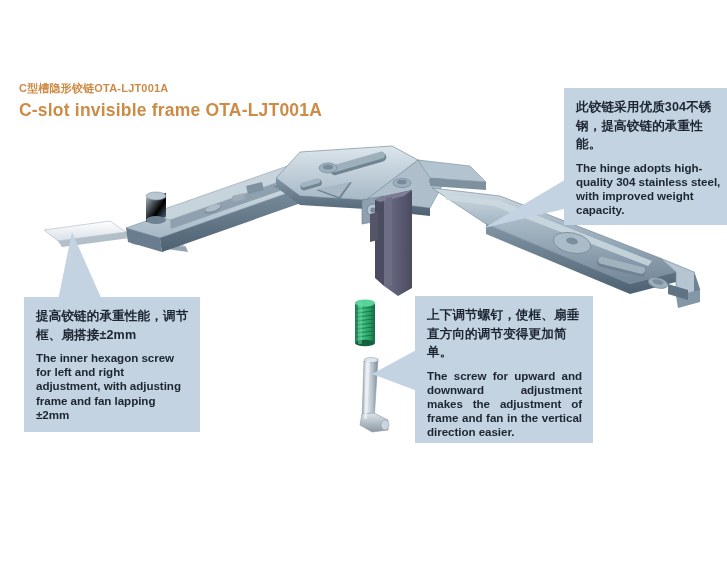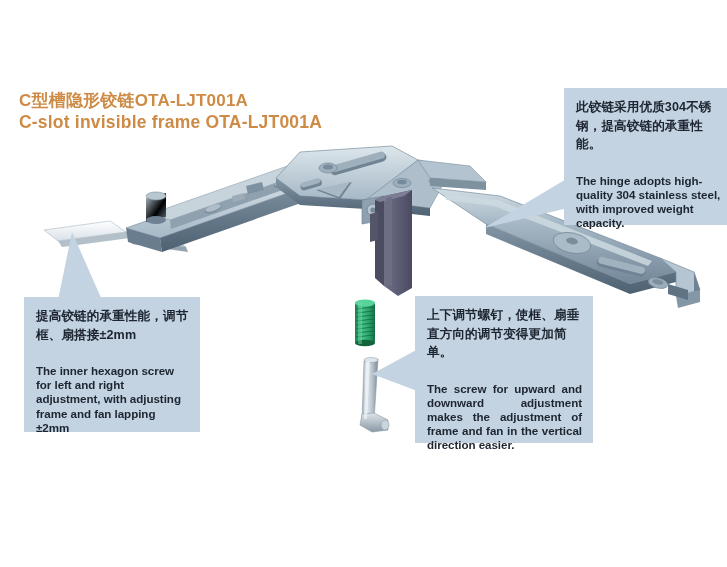--- a/index.html
+++ b/index.html
@@ -25,23 +25,22 @@
     top: 78px;
     width: 420px;
   }
   .title-line {
     color: #cd8b46;
     font-weight: bold;
     letter-spacing: 0.2px;
     white-space: nowrap;
   }
   #title-cn {
-    font-size: 17px;
+    font-size: 11px;
     line-height: 21px;
-    margin-top: 12px;
   }
   #title-en {
     font-size: 17.5px;
     line-height: 21px;
     margin-top: 1px;
   }
 
   
   .callout {
     position: absolute;
@@ -53,21 +52,21 @@
   .callout .cn {
     font-size: 12.6px;
     line-height: 18.5px;
     font-weight: bold;
     letter-spacing: 0.1px;
   }
   .callout .en {
     font-size: 11.6px;
     line-height: 14.2px;
     font-weight: bold;
-    margin-top: 20px;
+    margin-top: 7px;
     letter-spacing: -0.05px;
   }
   .callout .en.justify {
     text-align: justify;
   }
 
   #callout-steel   { left: 564px; top: 88px;  width: 172px; height: 137px; }
   #callout-hex     { left: 24px;  top: 297px; width: 176px; height: 135px; }
   #callout-vert    { left: 415px; top: 296px; width: 178px; height: 147px; }
 

